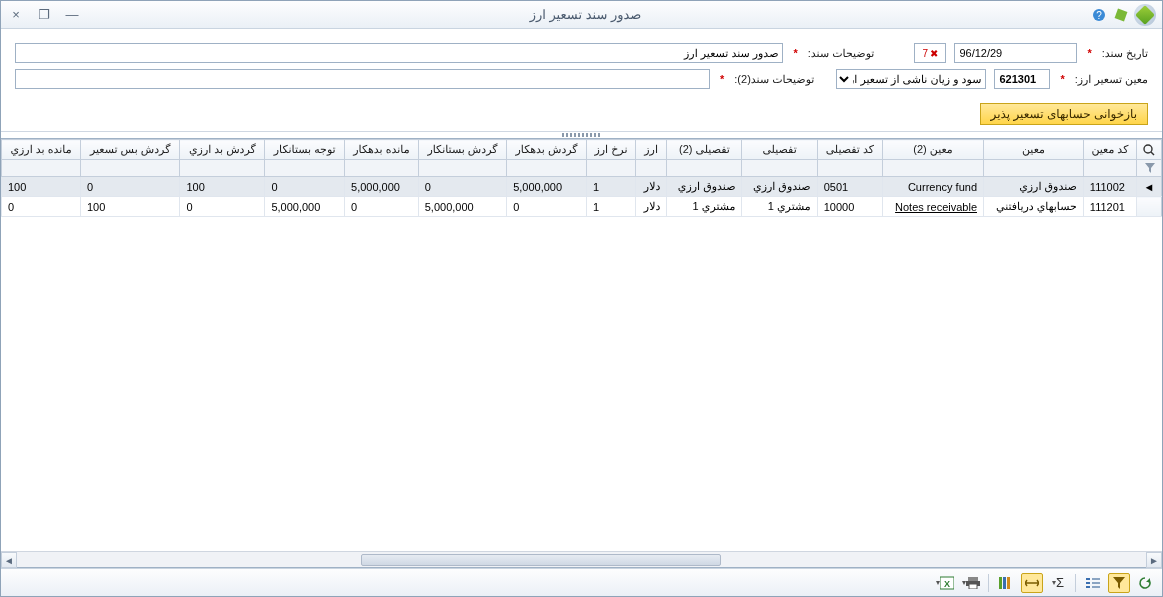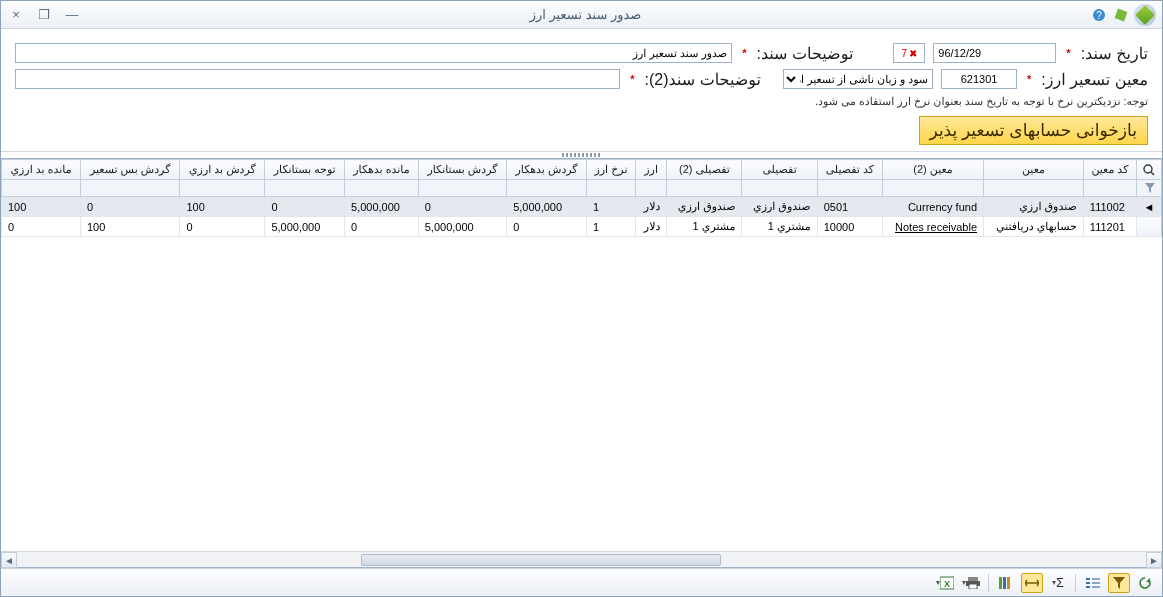--- a/index.html
+++ b/index.html
@@ -47,33 +47,33 @@
   padding: 14px 14px 6px 14px;
   border-bottom: 1px solid #cfd7e2;
   background: #fff;
 }
 .form-row {
   display:flex;
   align-items:center;
   margin-bottom:6px;
   gap:8px;
 }
-.lbl { color:#1a1a1a; font-size:16px; white-space:nowrap; }
+.lbl { color:#1a1a1a; font-size:11px; white-space:nowrap; }
 .req { color:#d00000; font-weight:bold; margin:0 2px; }
 .txt {
   height:20px;
   border:1px solid #9fb1c5;
   background:#fff;
   padding:0 4px;
   font-family:inherit;
   font-size:11px;
   direction:rtl;
 }
 .txt-date { width:123px; text-align:left; direction:ltr; }
-.txt-code { width:76px; text-align:center; direction:ltr; }
+.txt-code { width:56px; text-align:left; direction:ltr;font-weight:bold; }
 .date-btn {
   width:32px; height:20px;
   border:1px solid #9fb1c5;
   display:flex; align-items:center; justify-content:center;
   background:#fff; cursor:pointer;
 }
 .date-btn span { font-size:10px; }
 .select {
   height:20px;
   border:1px solid #9fb1c5;
@@ -83,21 +83,21 @@
   width:150px;
 }
 .txt-desc { flex:1; }
 .note { color:#333; margin-top:4px; font-size:11px; }
 .btn-yellow {
   margin-top:8px;
   background:linear-gradient(#ffe89a,#ffd54a);
   border:1px solid #c9a41a;
   padding:3px 10px;
   font-family:inherit;
-  font-size:17px;
+  font-size:12px;
   cursor:pointer;
   color:#3a2a00;
 }
 .splitter {
   height:6px;
   background:#fff;
   display:flex;
   align-items:center;
   justify-content:center;
 }
@@ -249,21 +249,20 @@
         <option>سود و زیان ناشی از تسعیر ار</option>
       </select>
 
       <span style="width:6px;"></span>
 
       <span class="lbl">توضیحات سند(2):</span>
       <span class="req">*</span>
       <input class="txt txt-desc" value="" style="">
     </div>
 
-    <div class="note">توجه:  نزدیکترین نرخ با توجه به تاریخ سند بعنوان نرخ ارز استفاده می شود.</div>
 
     <button class="btn-yellow">بازخوانی حسابهای تسعیر پذیر</button>
   </div>
 
   <div class="splitter">
       <div class="splitter-dots"></div>
     </div>
 
   <div class="grid-wrap">
     <div class="grid">

